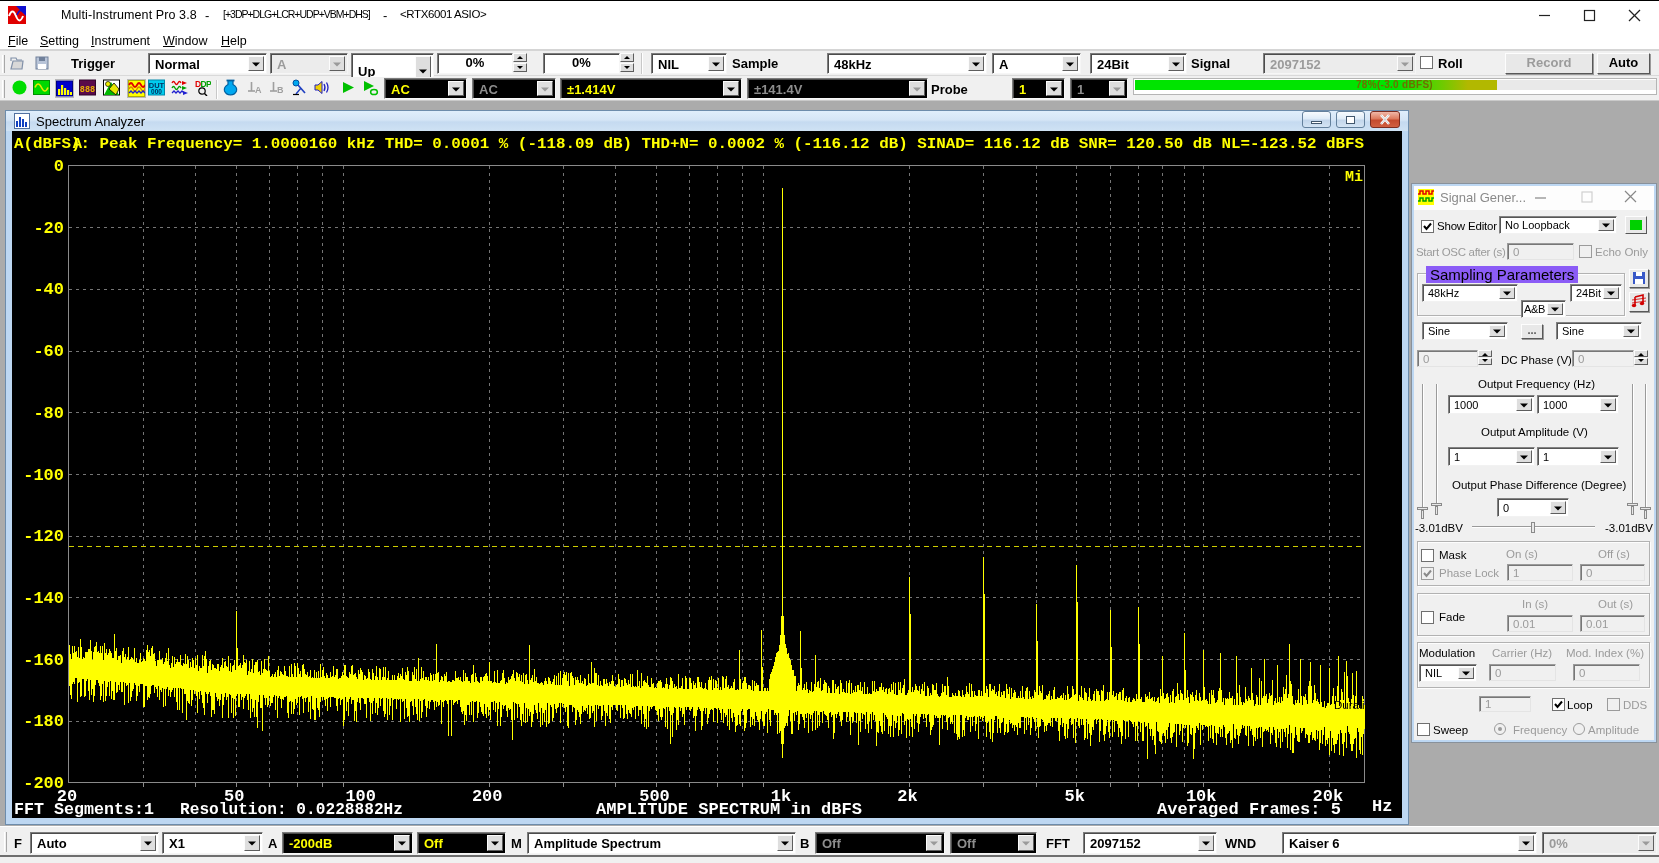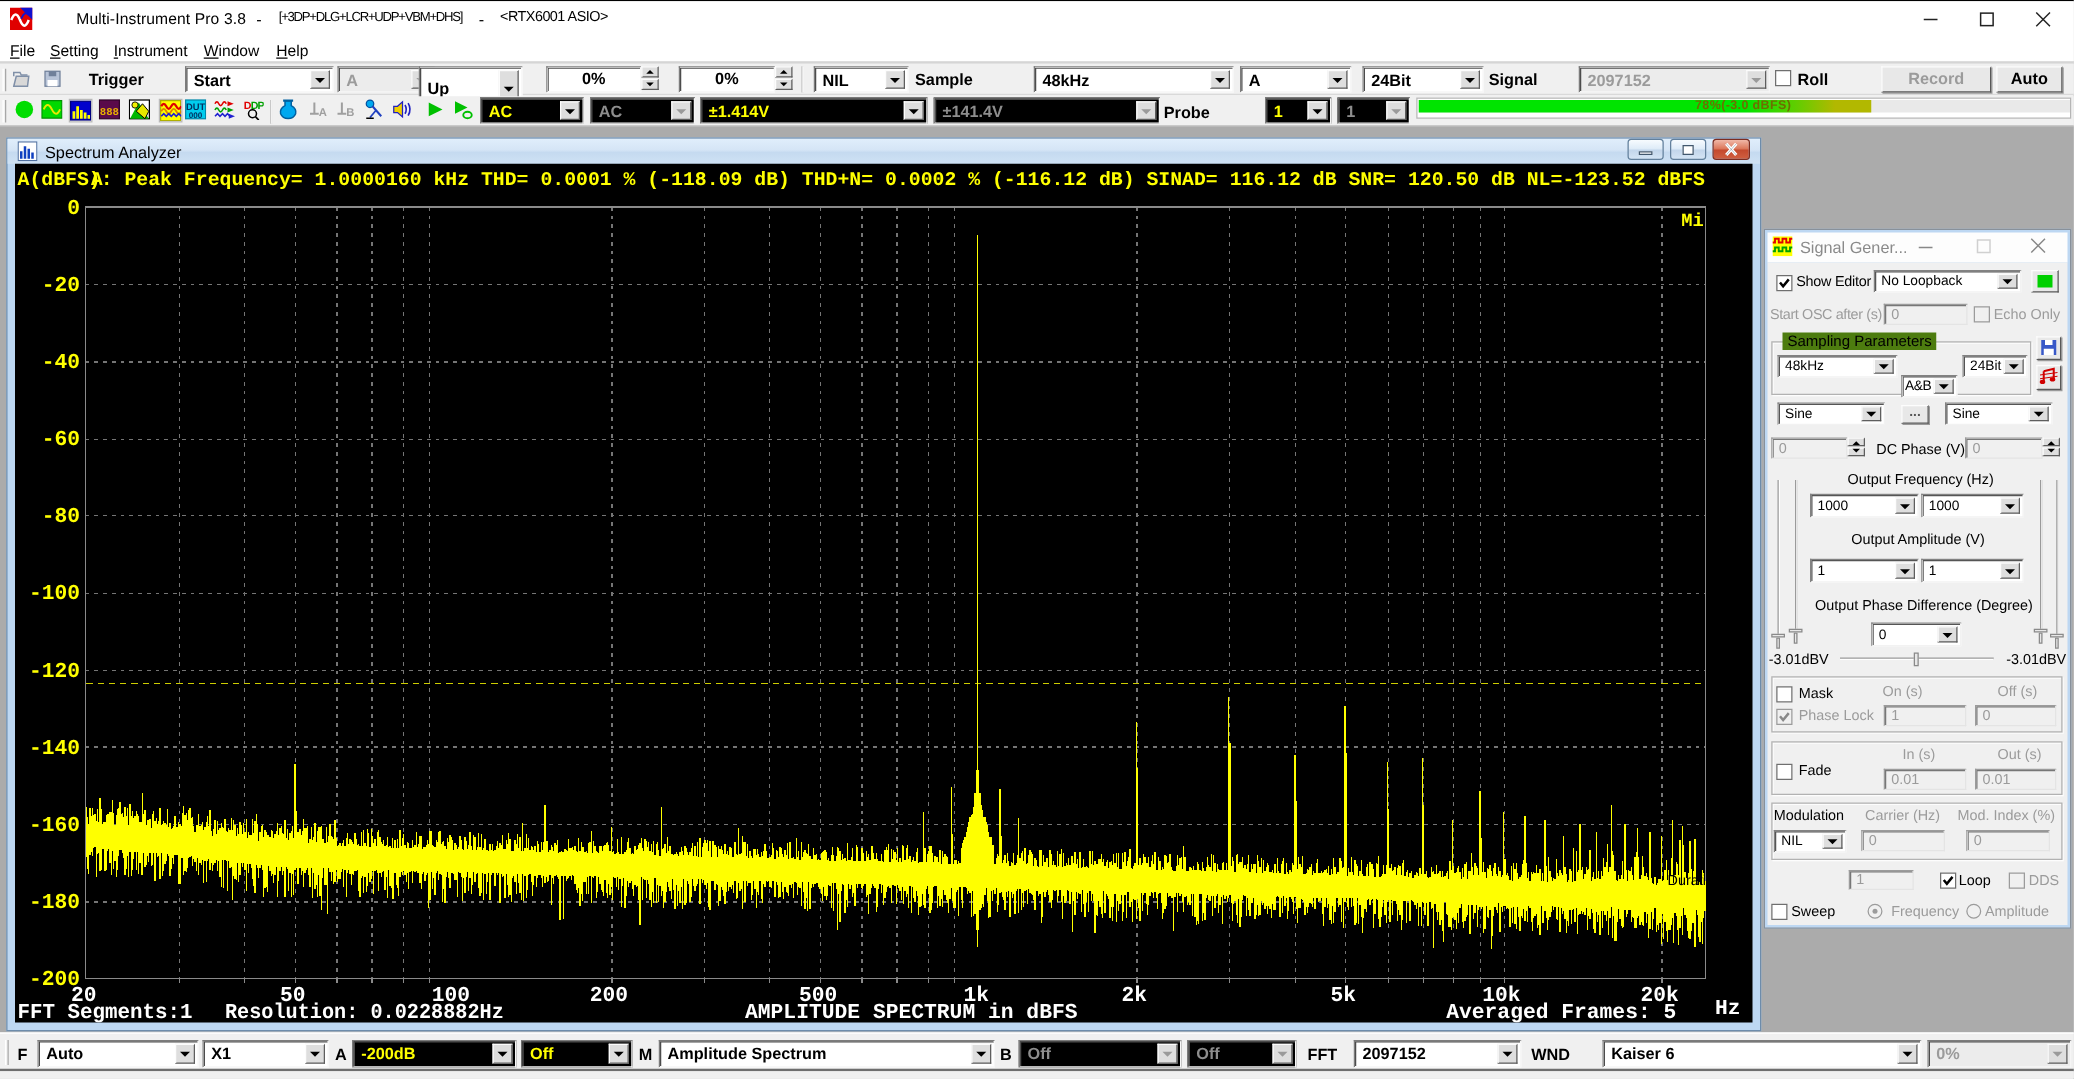--- a/index.html
+++ b/index.html
@@ -37,21 +37,21 @@
  border-bottom-color:#f2f2f2;box-shadow:inset 1px 1px 0 #555}
 .sgcombo .t{position:absolute;left:5px;top:50%;transform:translateY(-50%);
  font-size:11px;color:#000;white-space:nowrap}
 .sgedit{background:#f0f0f0;border:1px solid #9b9b9b;border-right-color:#e4e4e4;
  border-bottom-color:#e4e4e4;box-shadow:inset 1px 1px 0 #777}
 .sgedit .t{position:absolute;left:5px;top:50%;transform:translateY(-50%);
  font-size:11.5px;color:#9b9b9b;white-space:nowrap}
 .cbx{background:#fff;border:1px solid #6f6f6f;width:13px;height:13px}
 .cbx.g{background:#f0f0f0;border-color:#9b9b9b}
 .gbox{border:1px solid #b2b2b2;box-shadow:1px 1px 0 #fdfdfd inset, 1px 1px 0 #fdfdfd}
-.gcap{position:absolute;top:-8px;left:8px;background:#4d7c0f;padding:0 4px;font-size:12px}
+.gcap{position:absolute;top:-8px;left:8px;background:#8b5cf6;padding:0 4px;font-size:15px}
 .radio{width:12px;height:12px;border-radius:50%;border:1px solid #9b9b9b;background:#f0f0f0}
 .radio i{position:absolute;left:3px;top:3px;width:4px;height:4px;border-radius:50%;background:#9b9b9b}
 </style></head><body>
 <div class="ab" style="left:0;top:0;width:1659px;height:1px;background:#000"></div>
 <div class="ab" style="left:0;top:1px;width:1659px;height:48px;background:#fff"></div>
 <svg class="ab" style="left:8px;top:6px" width="18" height="18" viewBox="0 0 18 18">
 <rect x="0" y="0" width="18" height="18" fill="#e00000"></rect>
 <path d="M8 0 L18 0 L18 10 Z" fill="#1010d0"></path>
 <path d="M1 10 Q4.5 1 8 10 T15 10" fill="none" stroke="#fff" stroke-width="2"></path>
 <path d="M9 9 Q12 2 15 6" fill="none" stroke="#1010d0" stroke-width="1.5"></path>
@@ -79,32 +79,32 @@
 <div class="ab grip" style="left:2px;top:55px;height:18px"></div>
 <svg class="ab" style="left:10px;top:55px" width="40" height="17" viewBox="0 0 40 17">
 <path d="M1 14 L3 6 L13 6 L12 14 Z" fill="#d8d8d8" stroke="#8090a8" stroke-width="1.2"></path>
 <path d="M1 6 L1 3 L6 3 L7 5 L12 5" fill="none" stroke="#8090a8" stroke-width="1.2"></path>
 <rect x="26" y="2" width="12" height="12" fill="#b8c4d8" stroke="#70809a"></rect>
 <rect x="29" y="2" width="6" height="4" fill="#70809a"></rect>
 <rect x="28" y="9" width="8" height="5" fill="#fff"></rect>
 </svg>
 <div class="ab lbl" style="left:71px;top:56px">Trigger</div>
 <div class="ab combo " style="left:148px;top:53px;width:119px;height:21px">
-    <span class="t" style="">Start</span>
+    <span class="t" style="">Normal</span>
     <span class="arw ">
       <i></i>
     </span>
   </div>
 <div class="ab combo dis" style="left:270px;top:53px;width:78px;height:21px">
     <span class="t" style="">A</span>
     <span class="arw g">
       <i></i>
     </span>
   </div>
-<div class="ab combo " style="left:335px;top:53px;width:83px;height:36px">
+<div class="ab combo " style="left:351px;top:53px;width:83px;height:36px">
     <span class="t" style="">Up</span>
     <span class="arw ">
       <i></i>
     </span>
   </div>
 <div class="ab edit sunk" style="left:437px;top:53px;width:76px;height:21px;text-align:center;font-weight:bold;font-size:13px;line-height:17px">0%</div>
 <div class="ab spin" style="left:513px;top:53px;width:14px;height:9px">
     <i class="u"></i>
   </div>
 <div class="ab spin" style="left:513px;top:63px;width:14px;height:9px">

